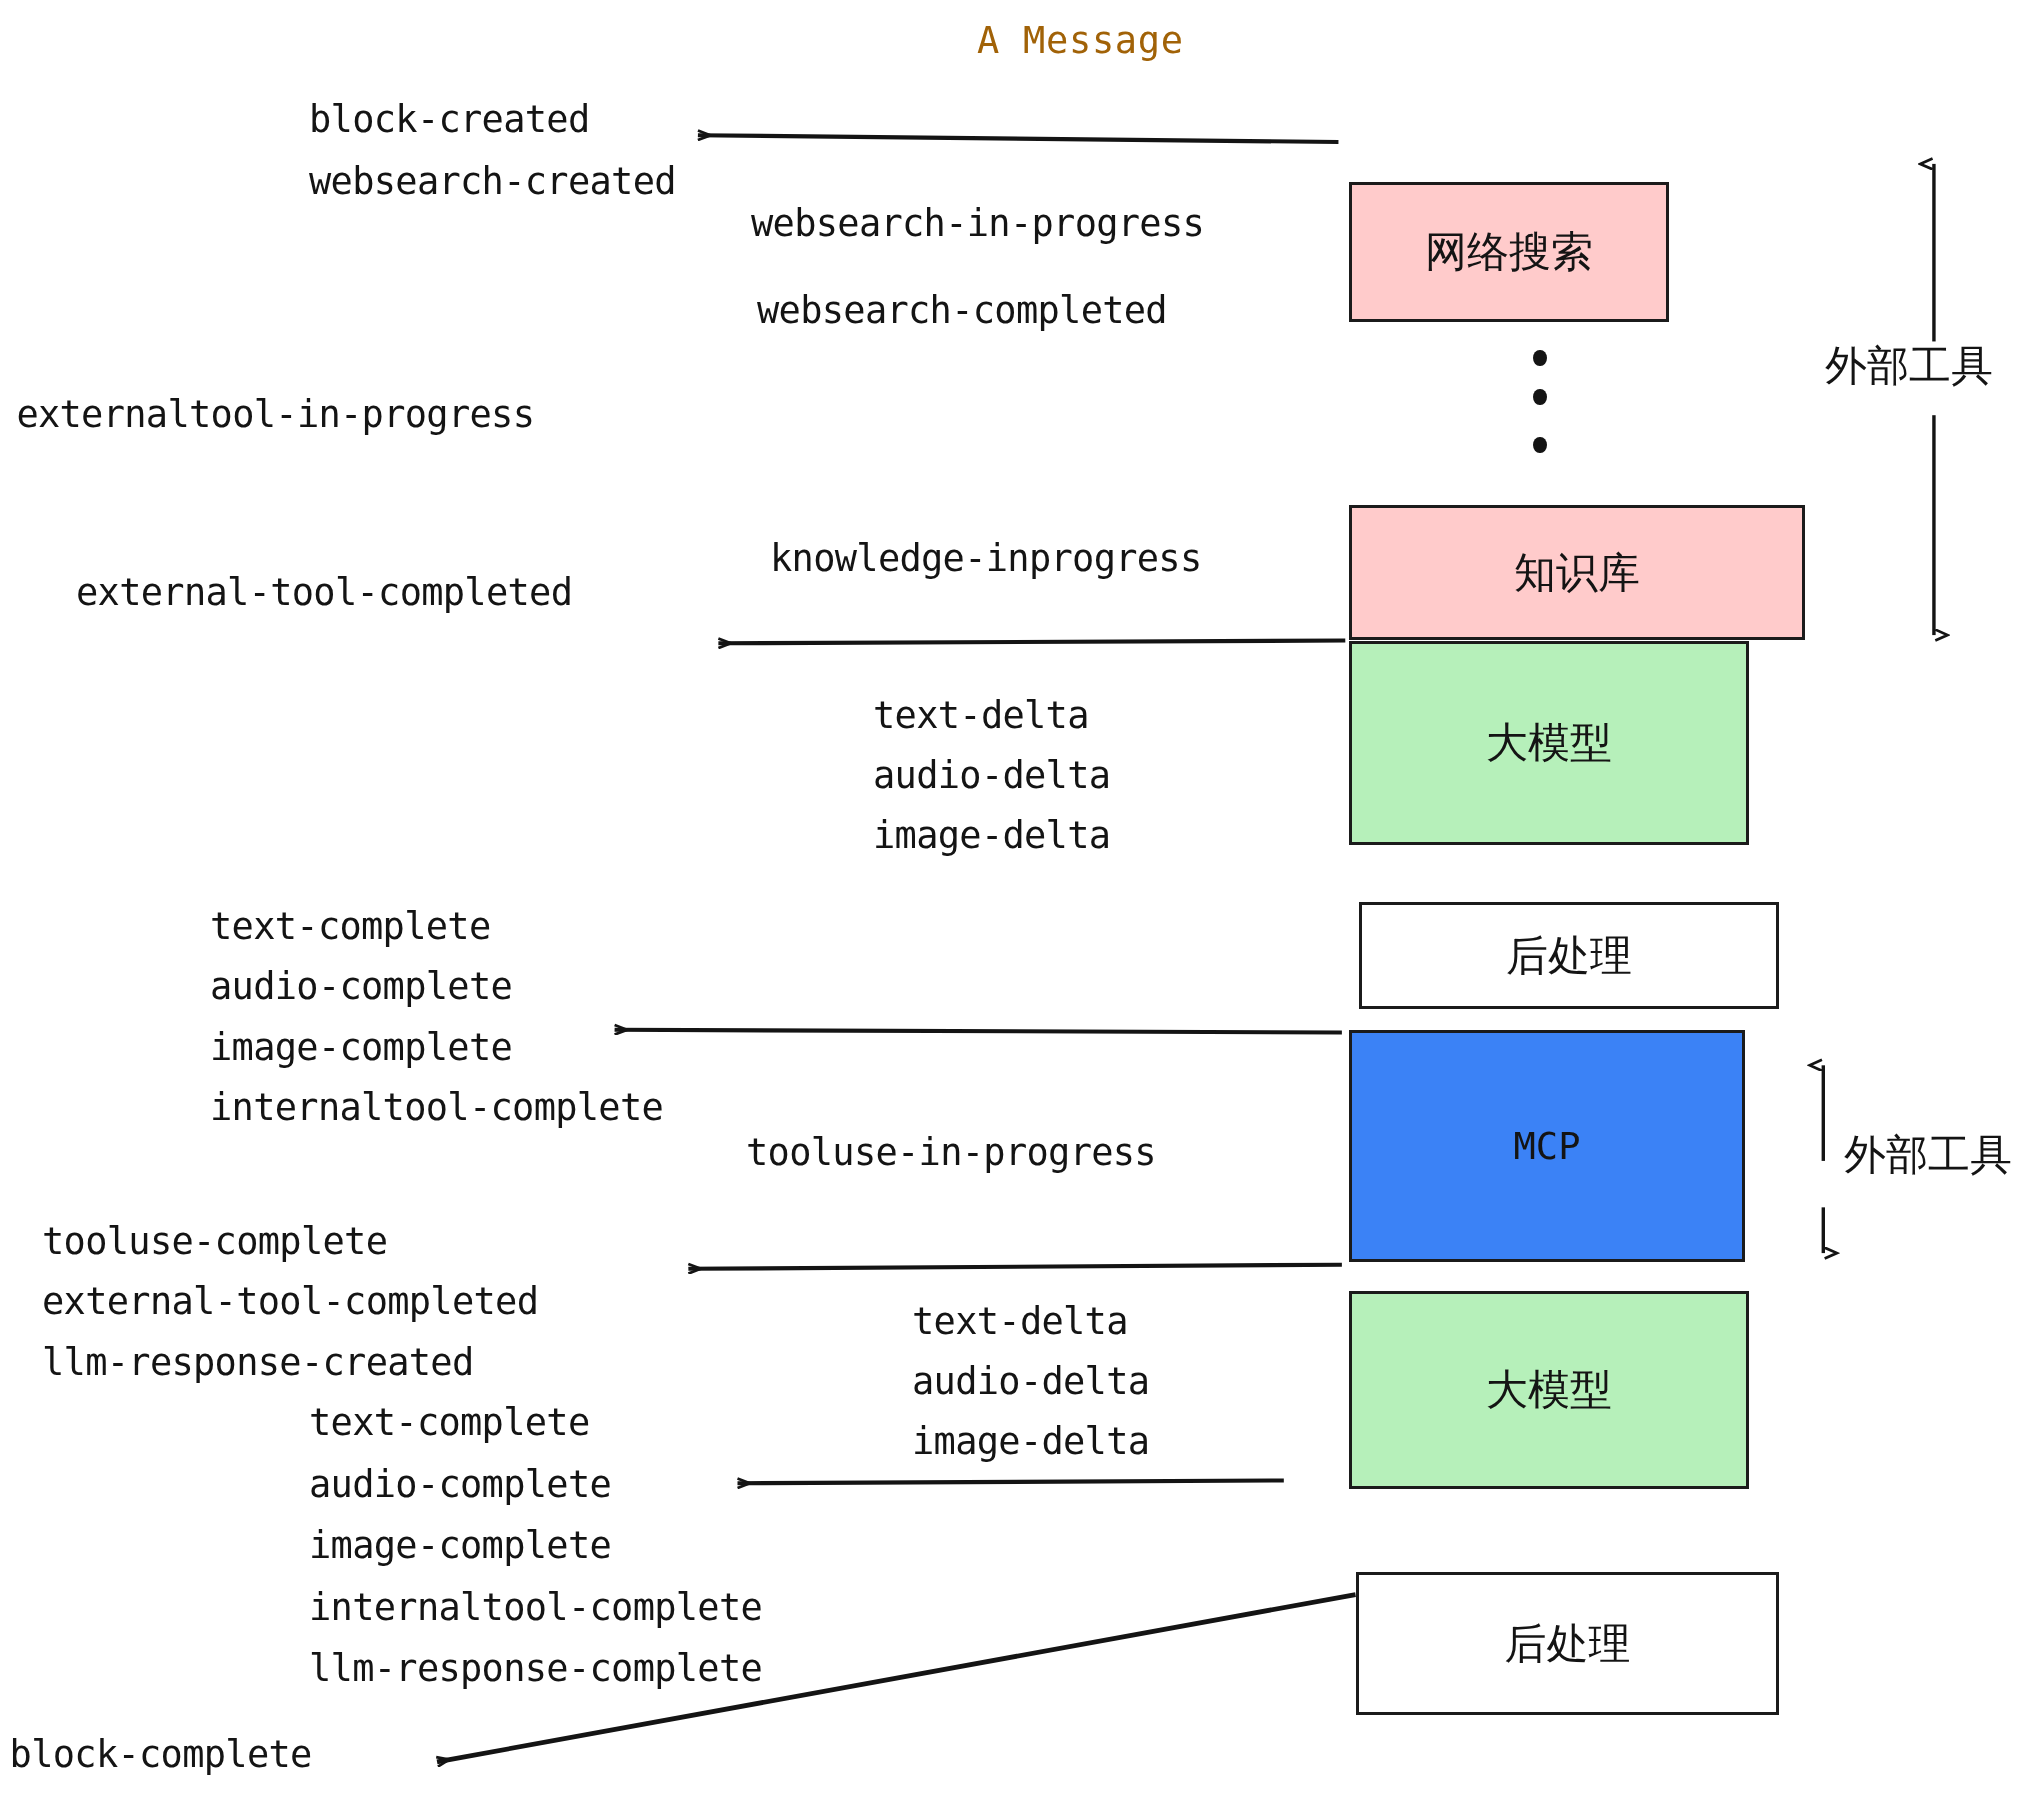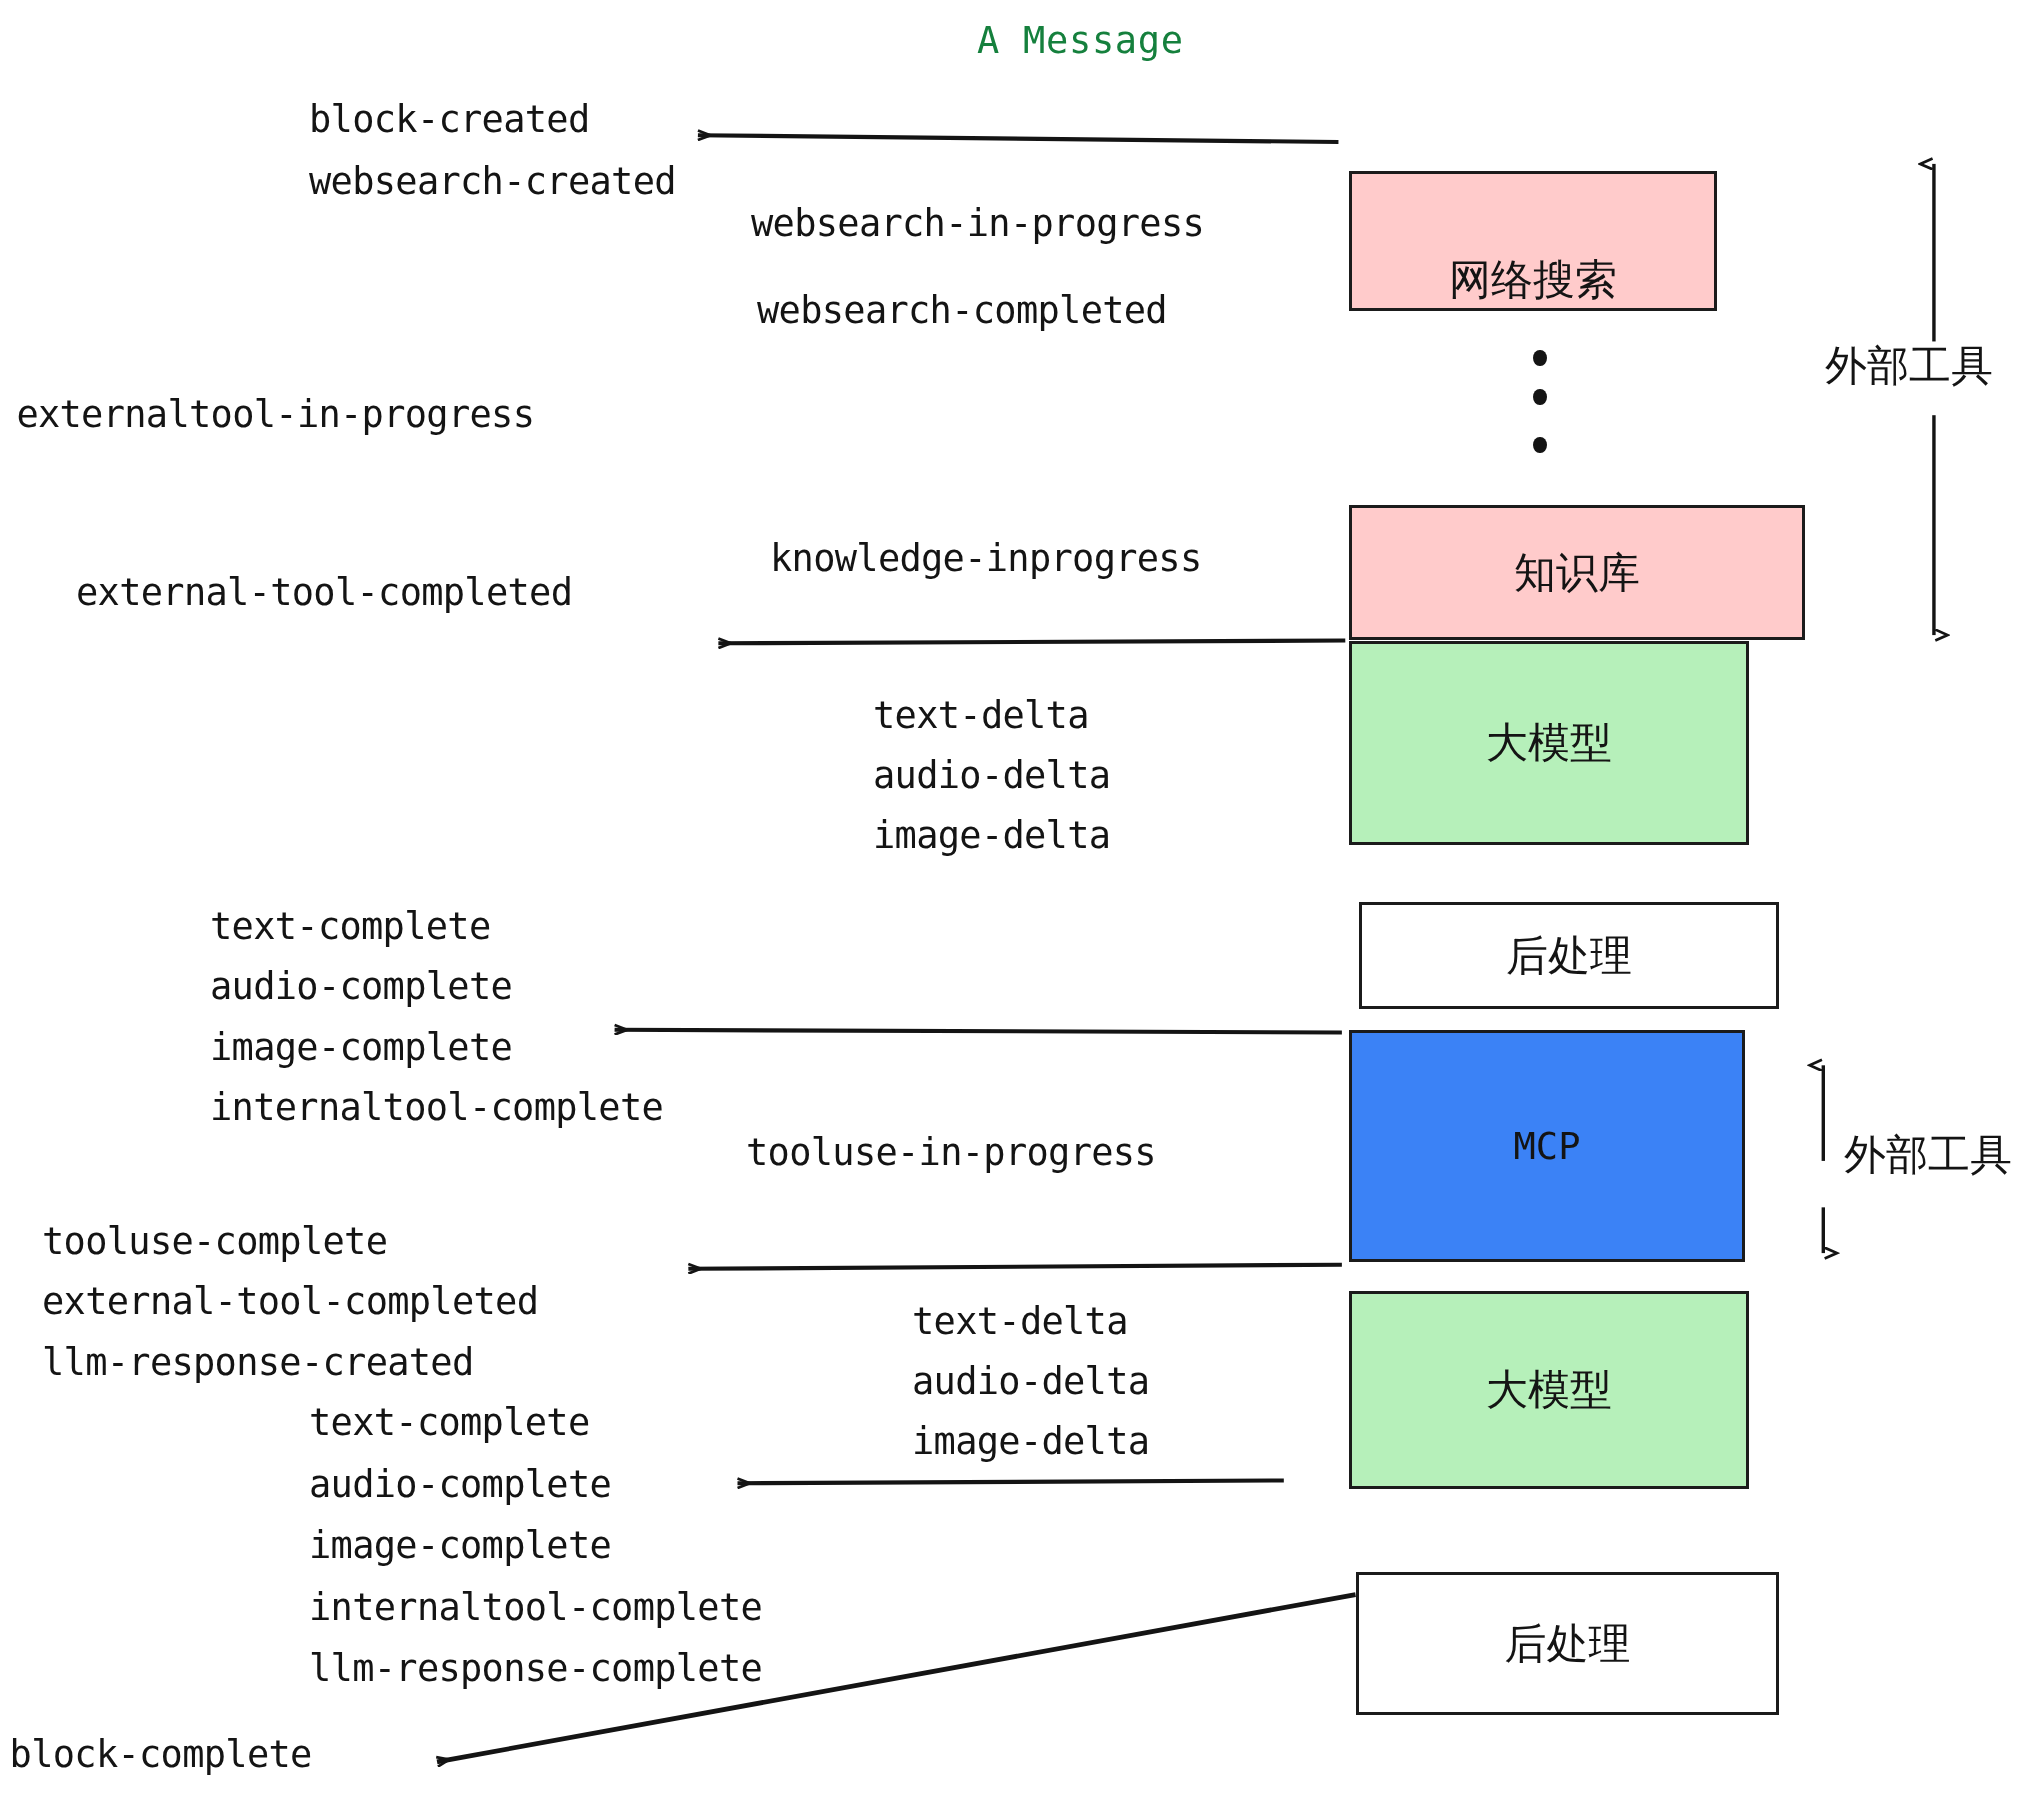--- a/index.html
+++ b/index.html
@@ -24,21 +24,21 @@
     letter-spacing: -0.7px;
     color: #141414;
     white-space: nowrap;
     line-height: 1;
   }
   .title {
     position: absolute;
     font-family: "DejaVu Sans Mono", monospace;
     font-size: 37px;
     letter-spacing: 0.7px;
-    color: #15803d;
+    color: #a16207;
     white-space: nowrap;
   }
   .cjk {
     position: absolute;
     font-family: "DejaVu Sans", sans-serif;
     font-size: 42px;
     color: #141414;
     white-space: nowrap;
     line-height: 1;
   }
@@ -106,21 +106,21 @@
 
     <line x1="1985" y1="2335" x2="640" y2="2580" stroke="#141414" stroke-width="7" marker-end="url(#ah)"></line>
 
     <line x1="2832" y1="500" x2="2832" y2="240" stroke="#141414" stroke-width="5" marker-end="url(#ahv)"></line>
     <line x1="2832" y1="608" x2="2832" y2="930" stroke="#141414" stroke-width="5" marker-end="url(#ahv)"></line>
 
     <line x1="2670" y1="1700" x2="2670" y2="1560" stroke="#141414" stroke-width="5" marker-end="url(#ahv)"></line>
     <line x1="2670" y1="1768" x2="2670" y2="1835" stroke="#141414" stroke-width="5" marker-end="url(#ahv)"></line>
   </svg>
 
-  <div class="box" style="left:1349px; top:171px; width:368px; height:140px; background:#FFCBCB;align-items:flex-end;">
+  <div class="box" style="left:1349px; top:182px; width:320px; height:140px; background:#FFCBCB;">
     <span class="box-label">网络搜索</span>
   </div>
 
   <div class="dot" style="left:1533px; top:350px;"></div>
   <div class="dot" style="left:1533px; top:389px;"></div>
   <div class="dot" style="left:1533px; top:437px;"></div>
 
   <div class="box" style="left:1349px; top:505px; width:456px; height:135px; background:#FFCBCB;">
     <span class="box-label">知识库</span>
   </div>

